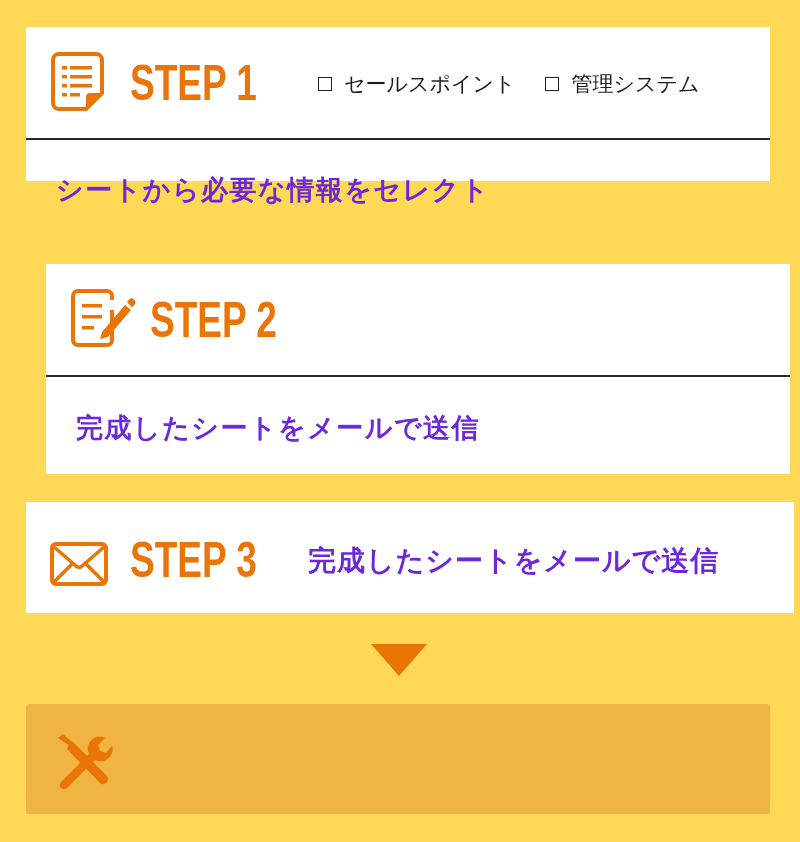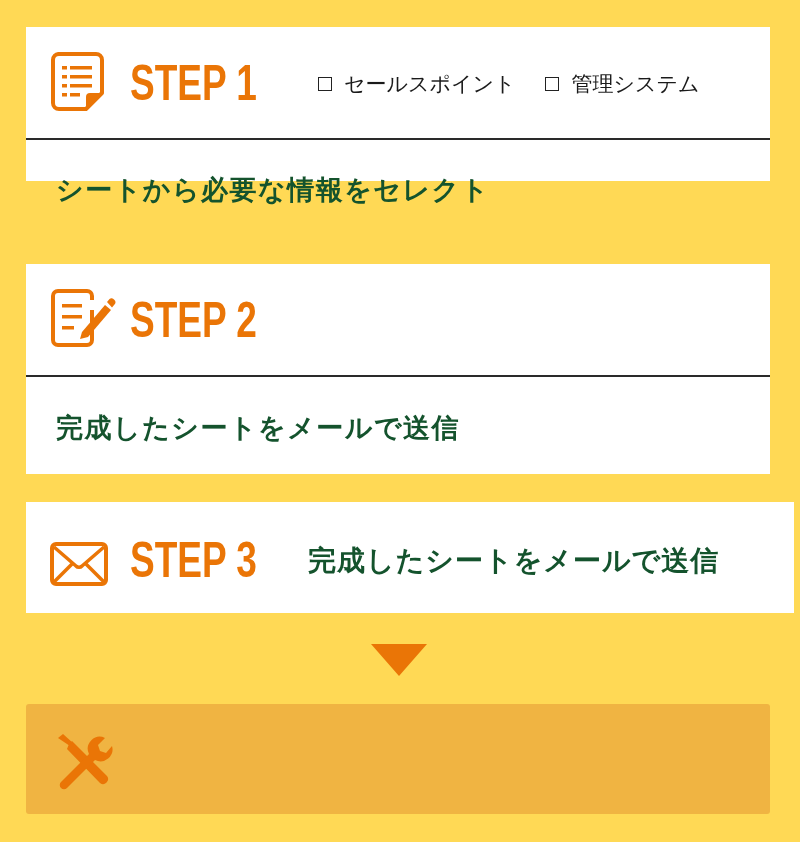--- a/index.html
+++ b/index.html
@@ -42,21 +42,21 @@
     }
     .check-item { display: flex; align-items: center; margin-right: 30px; }
     .check-item:last-child { margin-right: 0; }
     .checkbox {
       display: inline-block; width: 14px; height: 14px;
       border: 1.5px solid #222; background: #fff;
       margin-right: 12px; box-sizing: border-box;
     }
     .subtext {
       position: absolute;
-      color: #14532d; font-weight: bold; font-size: 27px;
+      color: #6d28d9; font-weight: bold; font-size: 27px;
       letter-spacing: 1.5px; white-space: nowrap;
     }
     .arrow {
       position: absolute; left: 371px; top: 644px;
       width: 0; height: 0;
       border-left: 28px solid transparent;
       border-right: 28px solid transparent;
       border-top: 32px solid #EA7506;
     }
     .final {
@@ -95,21 +95,21 @@
     </span>
     <span class="check-item">
       <span class="checkbox"></span>
       <span>管理システム</span>
     </span>
   </div>
   <div class="divider" style="top:111px;"></div>
   <div class="subtext" style="left:30px; top:145px;">シートから必要な情報をセレクト</div>
 </div>
 
-<div class="card" style="top:264px; height:210px;">
+<div class="card" style="top:264px; height:210px;margin-left:20px;">
   <svg class="icon" style="left:24px; top:24px;" width="66" height="60" viewBox="0 0 66 60">
     <path d="M42 22 V52 A5 5 0 0 1 37 57 H8 A5 5 0 0 1 3 52 V8 A5 5 0 0 1 8 3 H37 A5 5 0 0 1 42 8 V12" fill="none" stroke="#EA7506" stroke-width="4" stroke-linejoin="round"></path>
     <rect x="12" y="16" width="20" height="3.5" fill="#EA7506"></rect>
     <rect x="12" y="27" width="20" height="3.5" fill="#EA7506"></rect>
     <rect x="12" y="38" width="12" height="3.5" fill="#EA7506"></rect>
     <path d="M32 44 L55 17 L61 22 L38 49 L30 51 Z" fill="#EA7506"></path>
     <path d="M57 14 L59.5 11 A3 3 0 0 1 64 11.5 L64.5 12 A3 3 0 0 1 64.5 16.5 L62 19.5 Z" fill="#EA7506"></path>
   </svg>
   <div class="step-label" style="left:104px; top:31px;">STEP 2</div>
   <div class="divider" style="top:111px;"></div>

